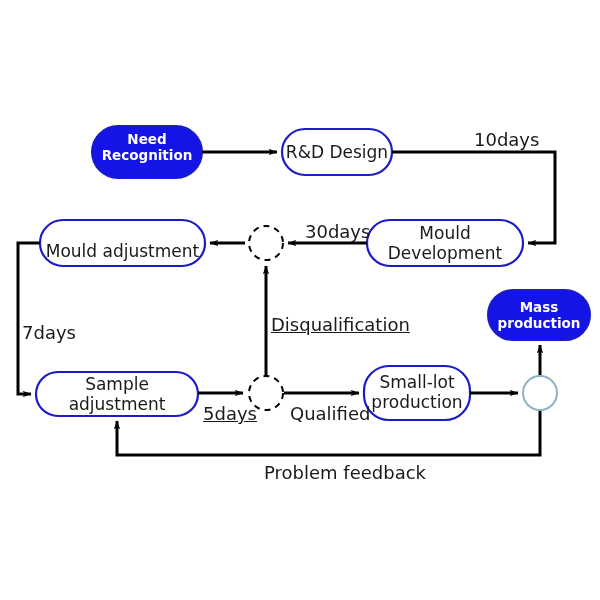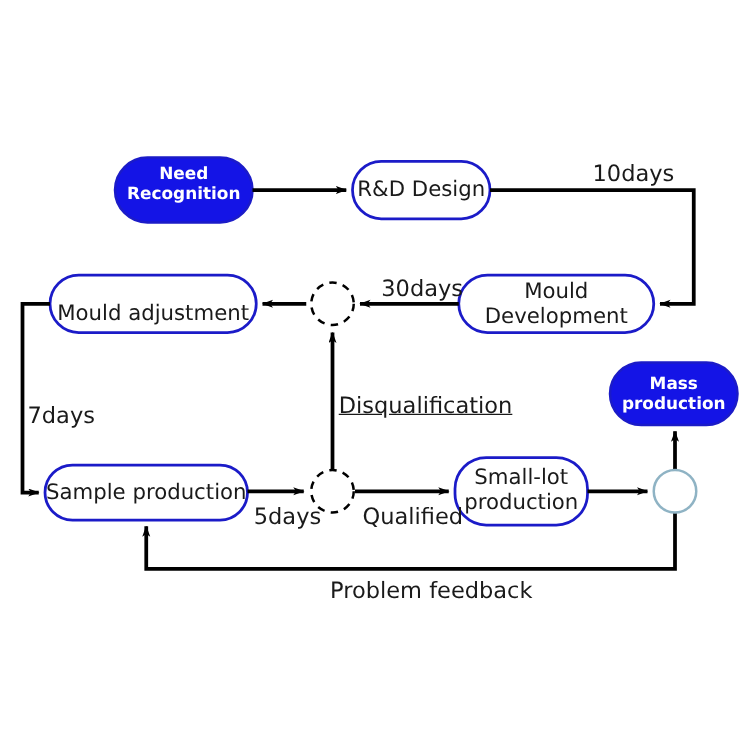--- a/index.html
+++ b/index.html
@@ -110,33 +110,33 @@
   </svg>
 
   <div class="node-label filled" style="left:92px;  top:126px; width:110px; height:44px;">Need Recognition</div>
 
   <div class="node-label plain" style="left:282px; top:129px; width:110px; height:46px;">R&amp;D Design</div>
 
   <div class="node-label plain" style="left:367px; top:220px; width:156px; height:46px;">Mould Development</div>
 
   <div class="node-label plain" style="left:40px;  top:220px; width:165px; height:62px;">Mould adjustment</div>
 
-  <div class="node-label plain" style="left:36px;  top:372px; width:162px; height:44px;">Sample production</div>
+  <div class="node-label plain" style="left:36px;  top:372px; width:162px; height:44px;">Sample adjustment</div>
 
   <div class="node-label plain" style="left:364px; top:366px; width:106px; height:52px;">Small-lot production</div>
 
   <div class="node-label filled" style="left:488px; top:290px; width:102px; height:52px;">Mass production</div>
 
   <div class="edge-label" style="left:474px; top:129px;">10days</div>
 
   <div class="edge-label" style="left:305px; top:221px;">30days</div>
 
   <div class="edge-label" style="left:22px;  top:312px;margin-top:10px;">7days</div>
 
-  <div class="edge-label" style="left:203px; top:403px;">5days</div>
+  <div class="edge-label" style="left:203px; top:403px;text-decoration:underline;">5days</div>
 
   <div class="edge-label" style="left:290px; top:403px;">Qualified</div>
 
   <div class="edge-label" style="left:271px; top:314px;text-decoration:underline;">Disqualification</div>
 
   <div class="edge-label" style="left:264px; top:462px;">Problem feedback</div>
 
 </div>
 
 </body></html>

